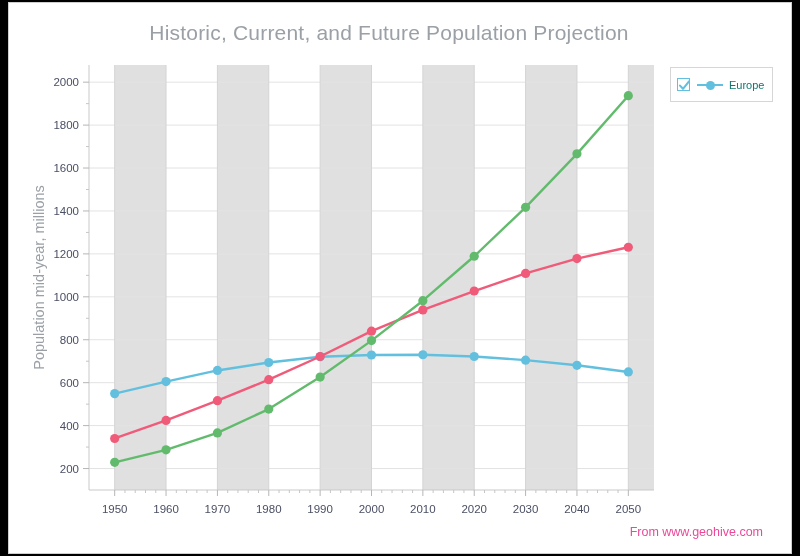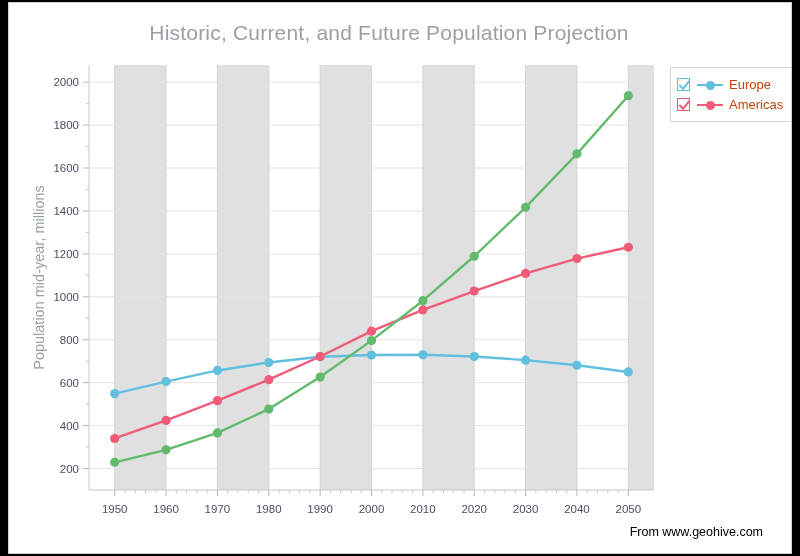--- a/index.html
+++ b/index.html
@@ -34,21 +34,21 @@
   #plot-wrap {
     position: absolute;
     left: 0; top: 0;
     width: 784px; height: 552px;
   }
   svg { display: block; }
   #footer-note {
     position: absolute;
     right: 28px; bottom: 14px;
     font-size: 12.5px;
-    color: #000000;
+    color: #ec4899;
   }
   
   #legend {
     position: absolute;
     left: 661px; top: 64px;
     border: 1px solid #d6d6d6;
     background: #fff;
     padding: 6px 8px 6px 6px;
     box-sizing: border-box;
   }
@@ -76,22 +76,22 @@
   }
   .legend-symbol .lsline {
     position: absolute; left: 0; top: 5px;
     width: 26px; height: 2.5px;
   }
   .legend-symbol .lsdot {
     position: absolute; left: 9px; top: 2px;
     width: 9px; height: 9px; border-radius: 50%;
   }
   .legend-label {
-    font-size: 13px;
-    color: #c2410c;
+    font-size: 11px;
+    color: #0f766e;
     white-space: nowrap;
   }
 </style>
 </head>
 <body>
 
 <div id="page">
 
   <div id="chart-title">Historic, Current, and Future Population Projection</div>
 
@@ -264,29 +264,17 @@
           <svg width="15" height="15" viewBox="0 0 15 15">
             <path d="M3 7.6 L6 10.8 L12 3.4" fill="none" stroke="#62c0de" stroke-width="2.1" stroke-linecap="round" stroke-linejoin="round"></path>
           </svg>
         </span>
       <span class="legend-symbol">
         <span class="lsline" style="background: rgb(98, 192, 222);"></span>
           <span class="lsdot" style="background: rgb(98, 192, 222);"></span>
       </span>
       <span class="legend-label">Europe</span>
     </div>
-    <div class="legend-row">
-      <span class="legend-check" style="border-color: rgb(239, 91, 121);">
-          <svg width="15" height="15" viewBox="0 0 15 15">
-            <path d="M3 7.6 L6 10.8 L12 3.4" fill="none" stroke="#ef5b79" stroke-width="2.1" stroke-linecap="round" stroke-linejoin="round"></path>
-          </svg>
-        </span>
-      <span class="legend-symbol">
-        <span class="lsline" style="background: rgb(239, 91, 121);"></span>
-          <span class="lsdot" style="background: rgb(239, 91, 121);"></span>
-      </span>
-      <span class="legend-label">Americas</span>
-    </div>
   </div>
 
   <div id="footer-note">From www.geohive.com</div>
 
 </div>
 
 </body></html>

